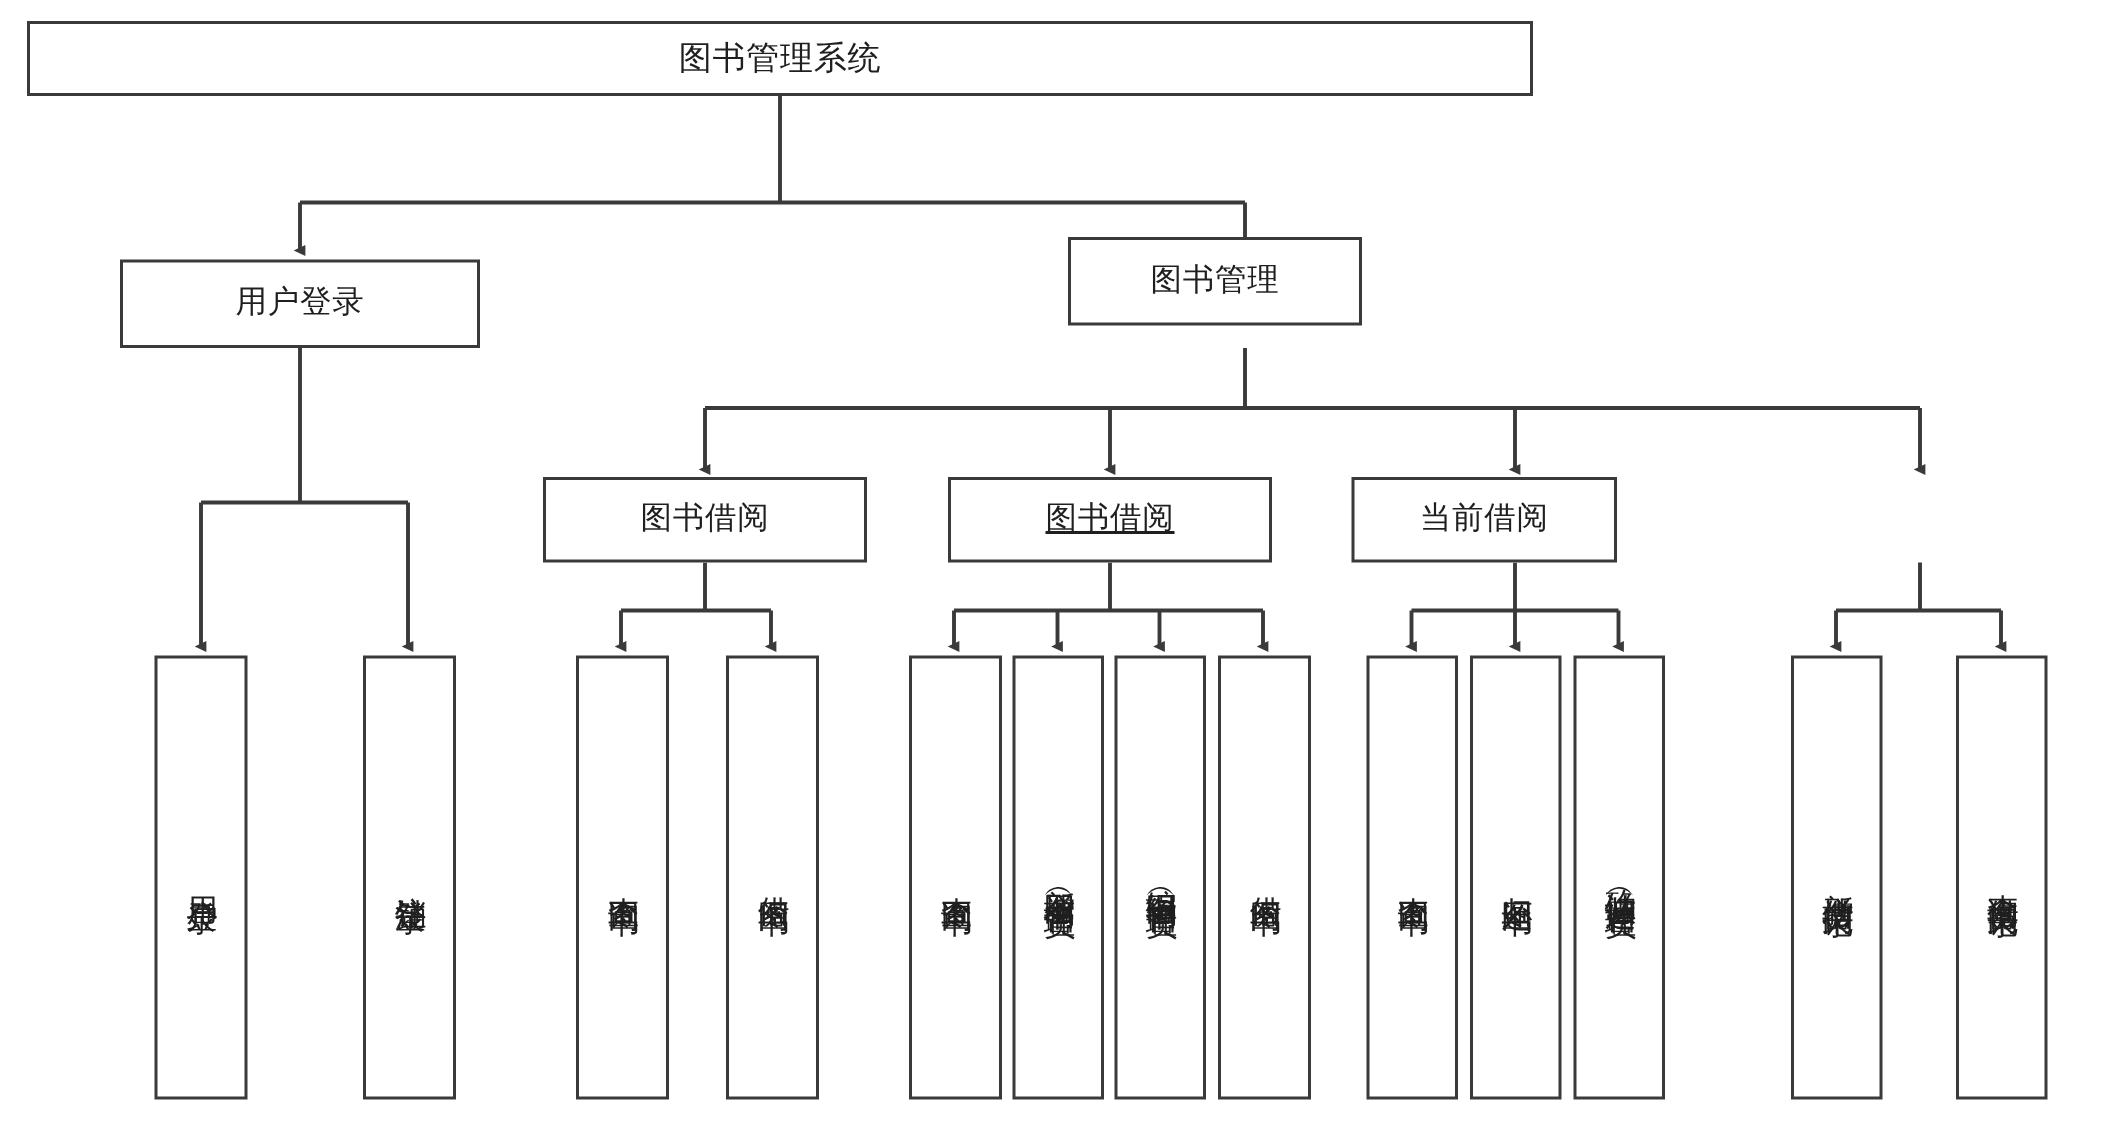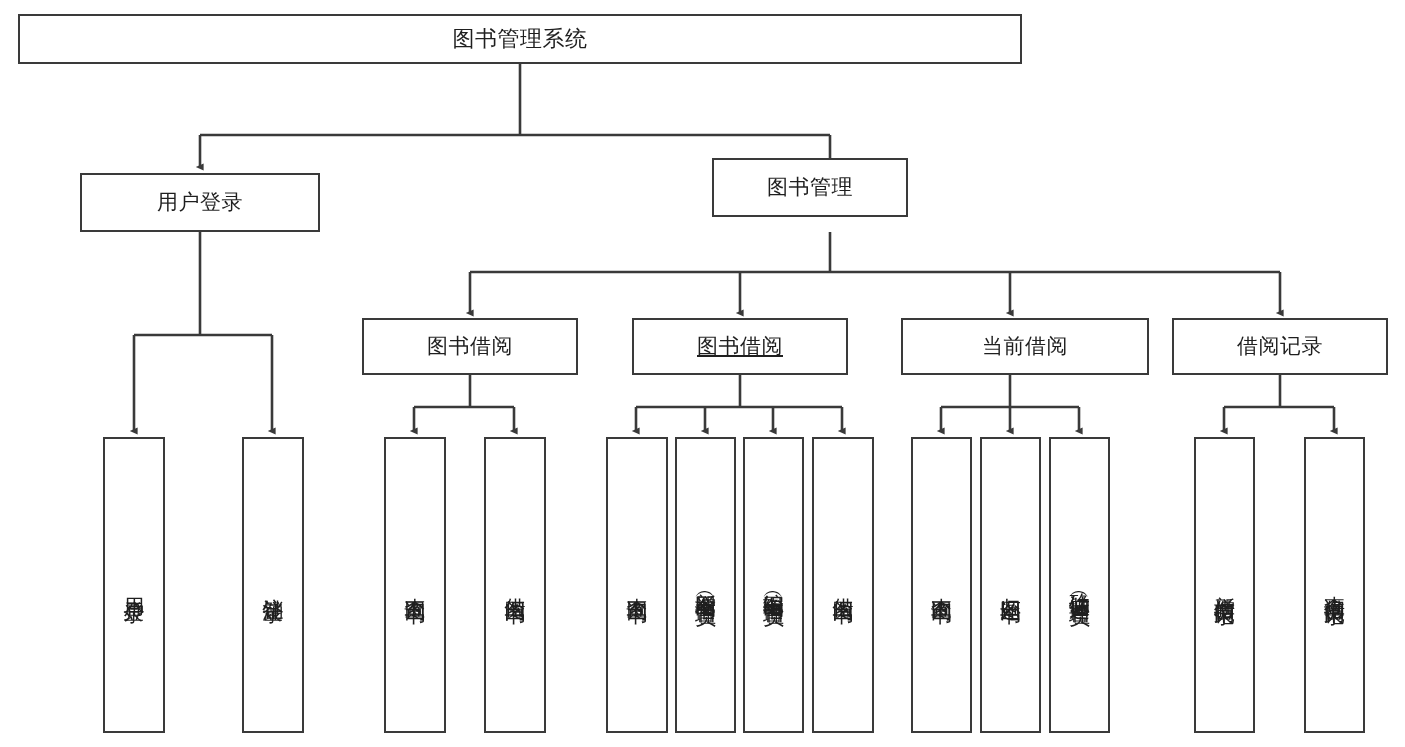--- a/index.html
+++ b/index.html
@@ -138,25 +138,22 @@
   <div class="node node-h" style="left:712px; top:158px; width:196px; height:59px;">
     <span>图书管理</span>
   </div>
 
   <div class="node node-h" style="left:362px; top:318px; width:216px; height:57px;">
     <span>图书借阅</span>
   </div>
   <div class="node node-h" style="left:632px; top:318px; width:216px; height:57px;text-decoration:underline;">
     <span>图书借阅</span>
   </div>
-  <div class="node node-h" style="left:901px; top:318px; width:248px; height:57px;">
+  <div class="node node-h" style="left:901px; top:318px; width:177px; height:57px;">
     <span>当前借阅</span>
-  </div>
-  <div class="node node-h" style="left:1172px; top:318px; width:216px; height:57px;">
-    <span>借阅记录</span>
   </div>
 
   <div class="node node-v" style="left:103px; top:437px; width:62px; height:296px;">
     <span class="vtext">用户登录</span>
   </div>
   <div class="node node-v" style="left:242px; top:437px; width:62px; height:296px;">
     <span class="vtext">注销登录</span>
   </div>
 
   <div class="node node-v" style="left:384px; top:437px; width:62px; height:296px;">

